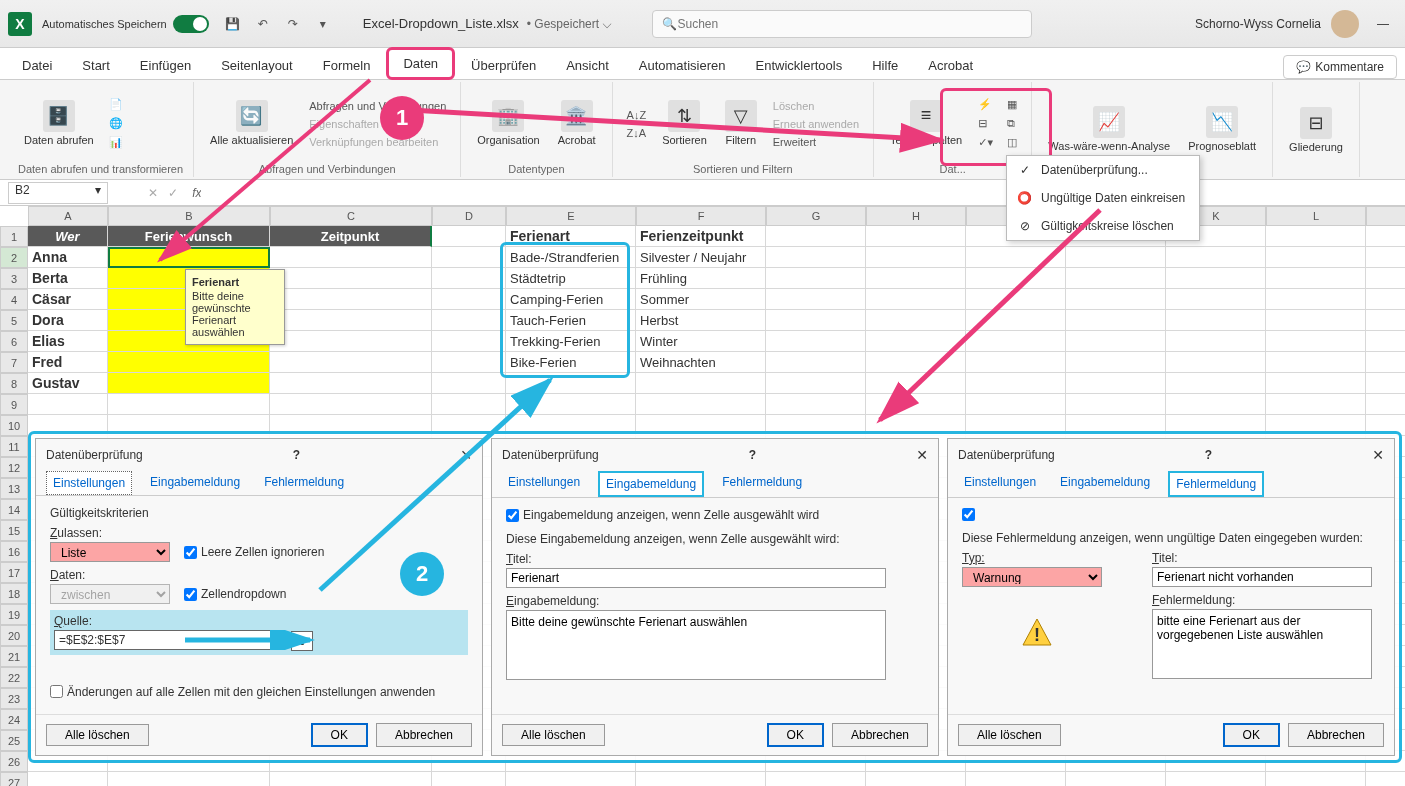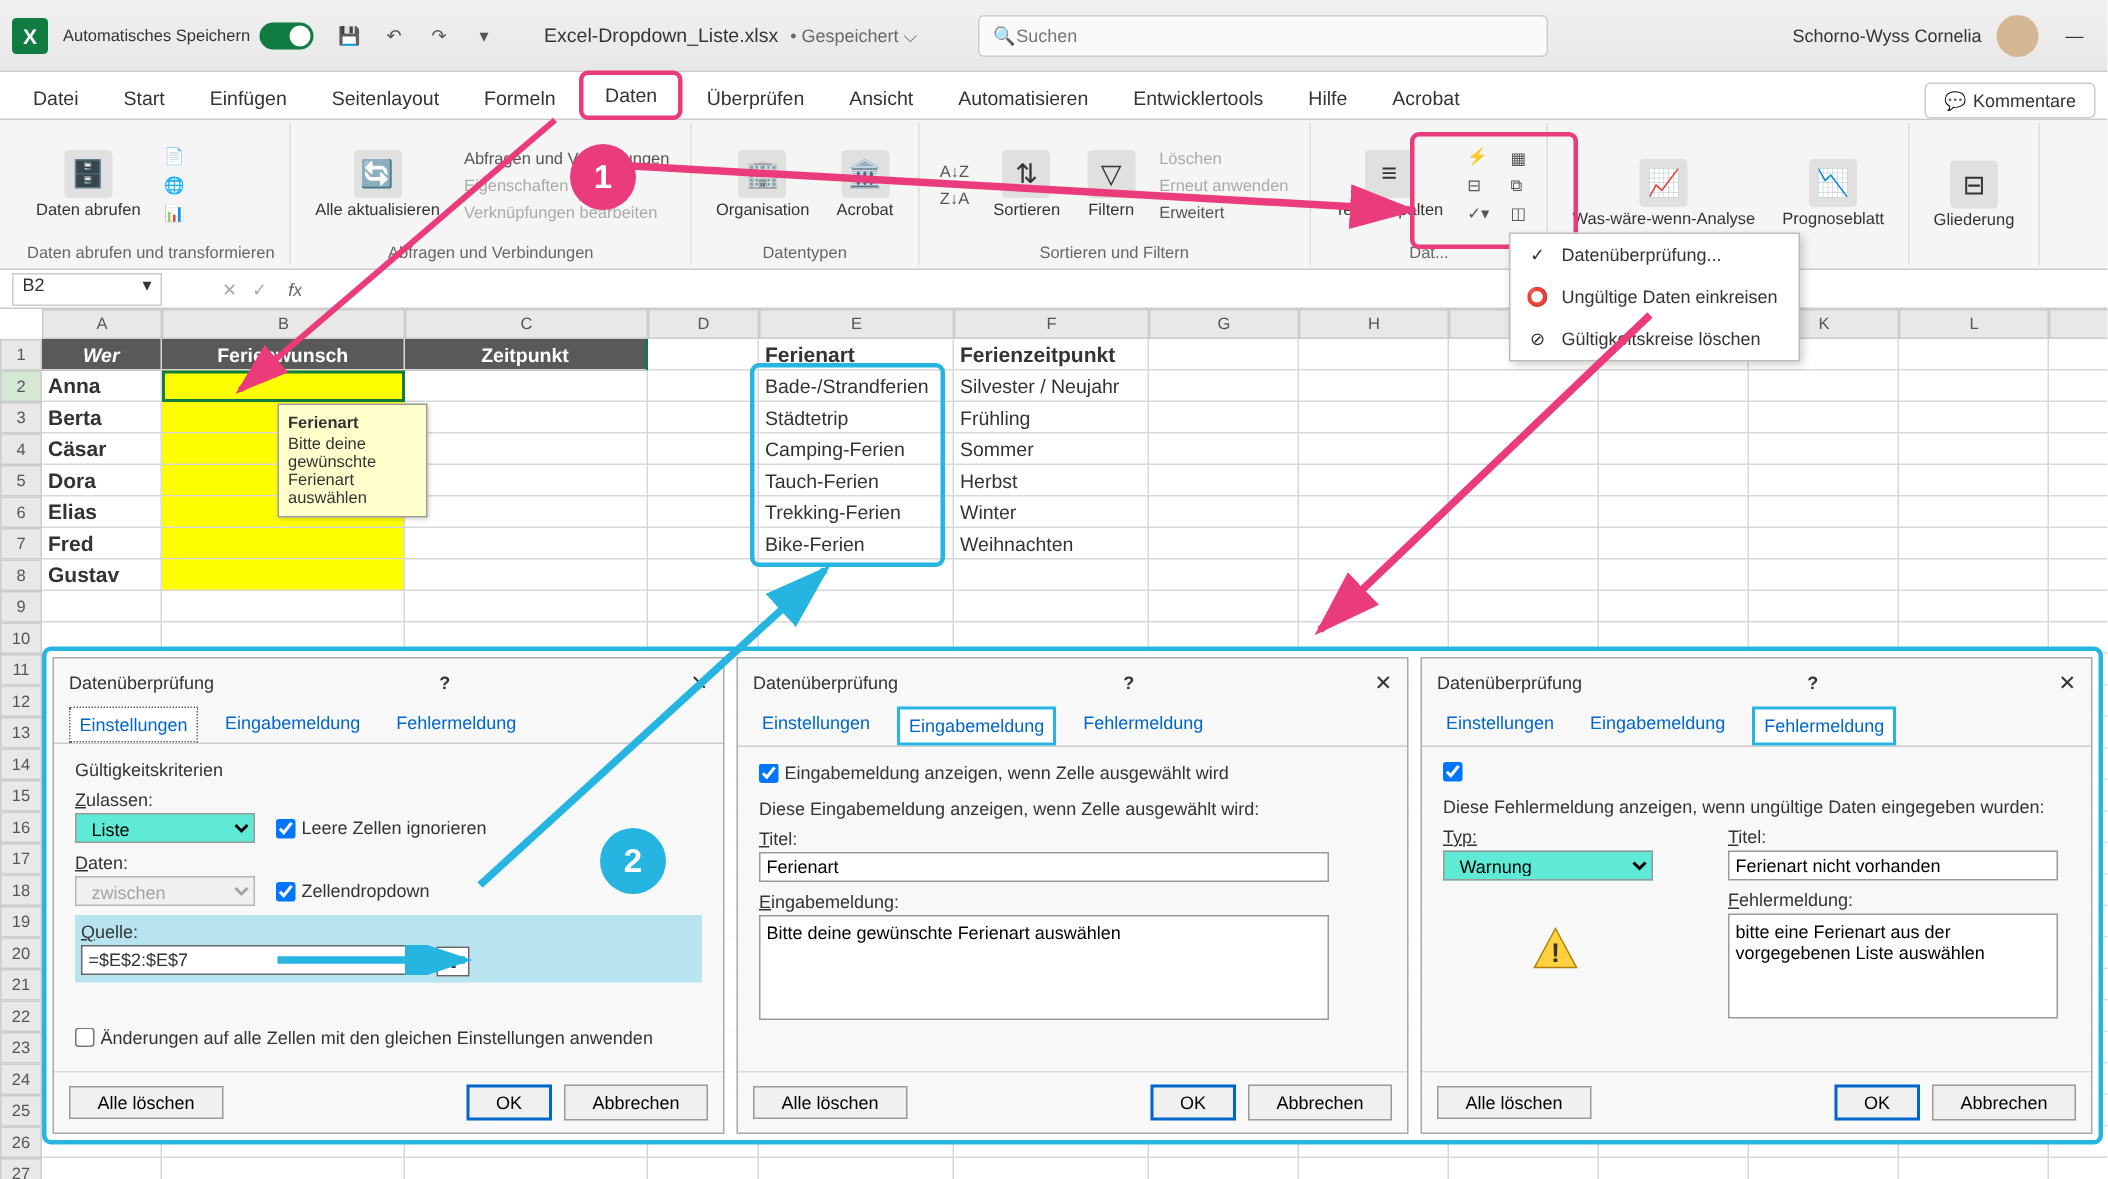--- a/index.html
+++ b/index.html
@@ -80,21 +80,21 @@
 .dialog-title .close { margin-left: auto; cursor: pointer; font-size: 14px; }
 .dialog-title .help { margin-left: auto; margin-right: 10px; font-weight: bold; cursor: pointer; }
 .dialog-tabs { display: flex; padding: 0 10px; gap: 12px; border-bottom: 1px solid #ccc; }
 .dtab { padding: 4px 6px; font-size: 12px; cursor: pointer; color: #0066cc; }
 .dtab.active { border: 2px solid #26b5e0; background: #fff; }
 .dtab.dotted { border: 1px dotted #666; }
 .dialog-body { flex: 1; padding: 10px 14px; font-size: 12px; }
 .form-row { margin-bottom: 6px; }
 .form-label { display: block; margin-bottom: 2px; }
 .form-label u { text-decoration: underline; }
-.form-select, .form-input { border: 1px solid #999; padding: 2px 6px; font-size: 12px; background: #5eead4; }
+.form-select, .form-input { border: 1px solid #999; padding: 2px 6px; font-size: 12px; background: #fca5a5; }
 .form-select { width: 120px; height: 20px; }
 .form-check { display: flex; align-items: center; gap: 4px; font-size: 12px; }
 .quelle-box { background: #b8e4f0; padding: 4px; margin-top: 6px; }
 .quelle-input { background: #fff; border: 1px solid #666; padding: 2px 4px; width: 230px; display: inline-block; }
 .range-btn { width: 22px; height: 20px; border: 1px solid #666; background: #fff; margin-left: 4px; display: inline-flex; align-items: center; justify-content: center; vertical-align: middle; }
 .text-input-full { width: 380px; border: 1px solid #999; padding: 2px 4px; font-size: 12px; background: #fff; height: 20px; }
 .textarea-full { width: 380px; height: 70px; border: 1px solid #999; padding: 4px; font-size: 12px; background: #fff; resize: none; }
 .dialog-footer { padding: 8px 10px; display: flex; align-items: center; border-top: 1px solid #ddd; }
 .btn { padding: 3px 18px; border: 1px solid #999; background: #f0f0f0; font-size: 12px; cursor: pointer; }
 .btn.primary { border: 2px solid #0066cc; }

